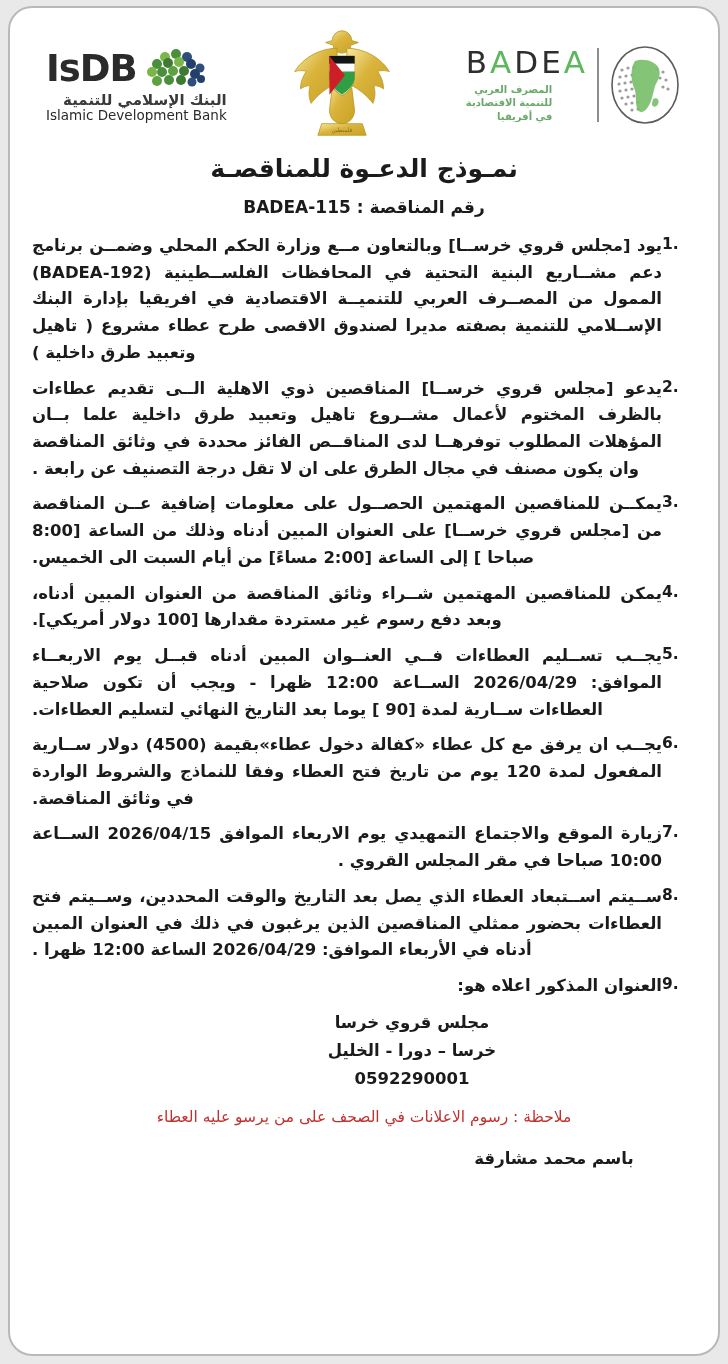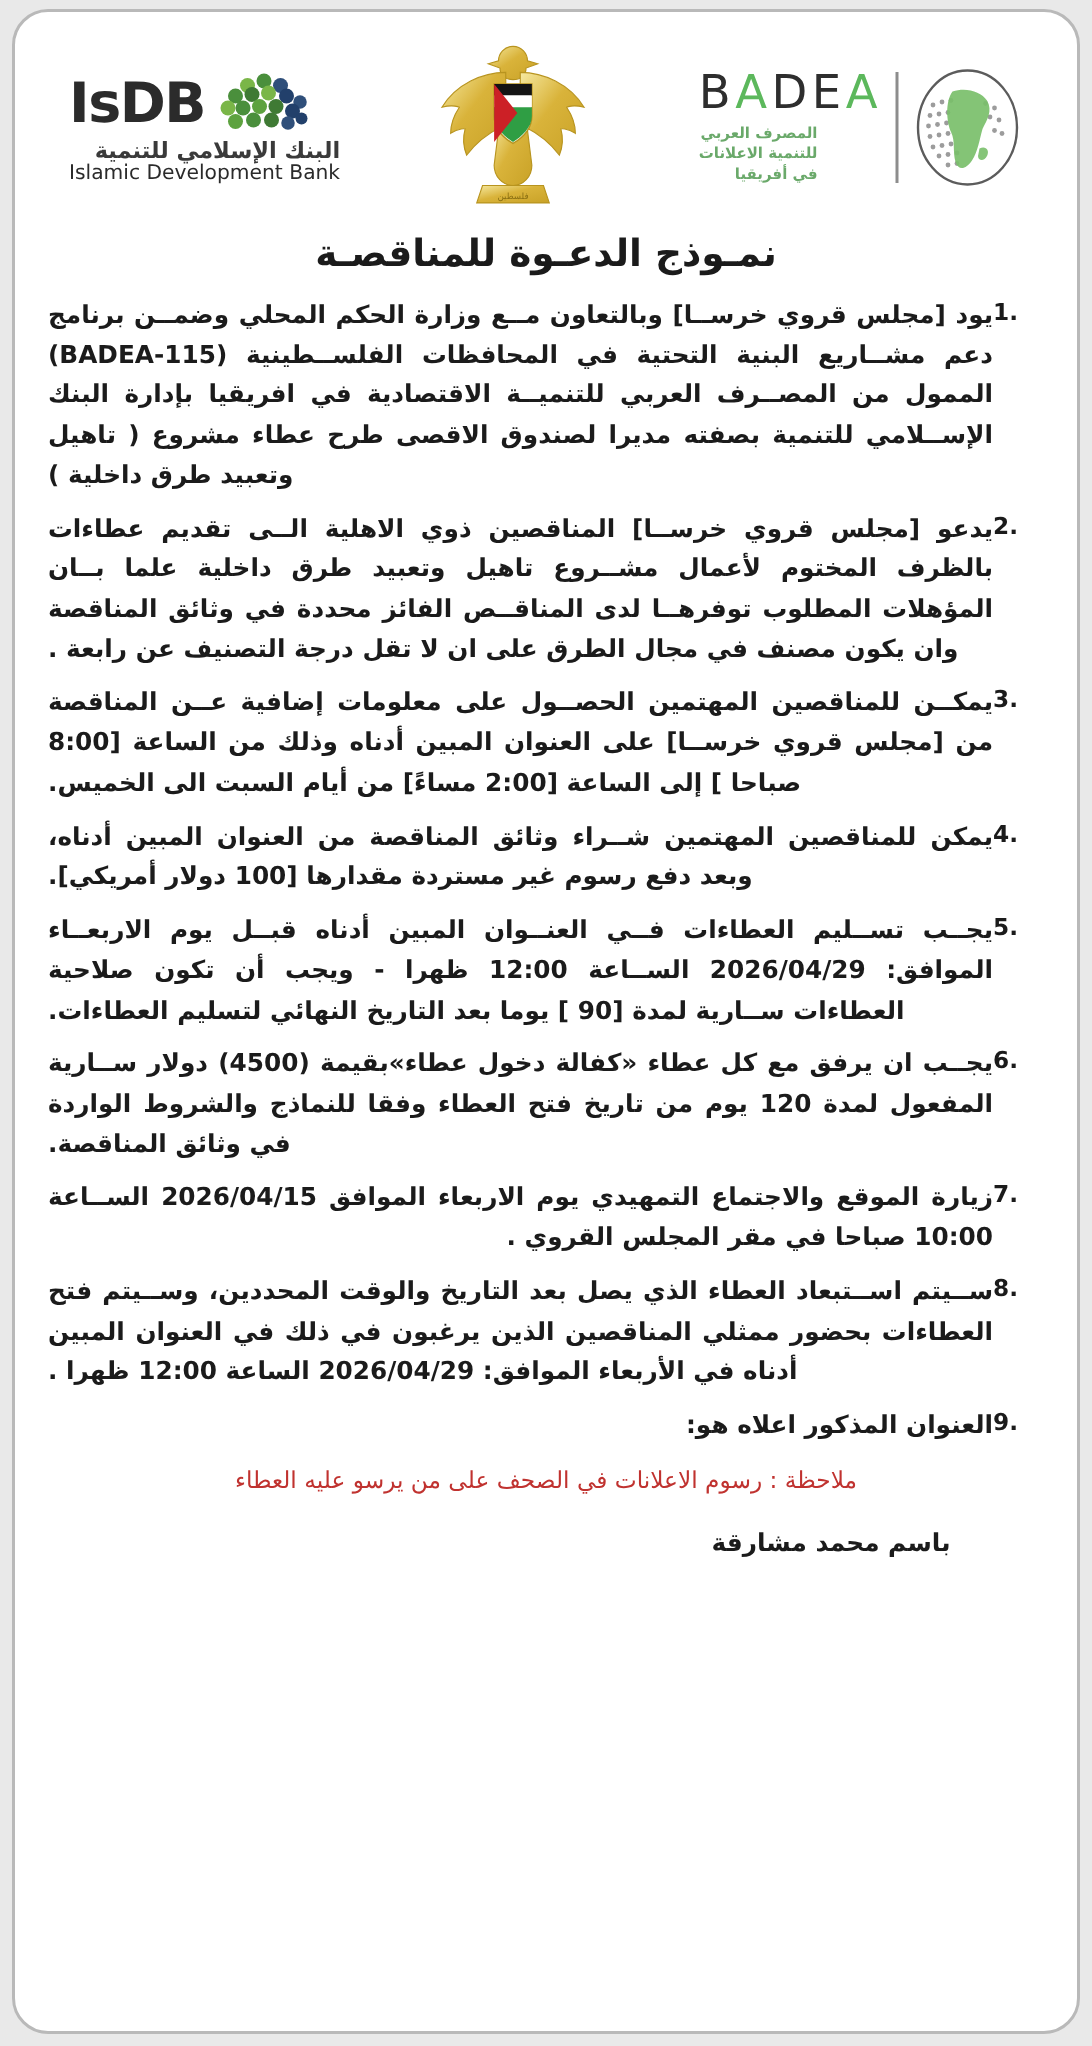--- a/index.html
+++ b/index.html
@@ -243,21 +243,21 @@
           <path d="M34 100 L76 100 L80 112 L30 112 Z" fill="url(#gold)" stroke="#b8941f" stroke-width="0.8"></path>
           <text x="55" y="109" font-size="6" text-anchor="middle" fill="#8a6f12" font-family="DejaVu Sans, sans-serif">فلسطين</text>
         </svg>
       </div>
 
       <div class="logo-badea">
         <div class="badea-text">
           <div class="badea-word">B<span class="g">A</span>DE<span class="g">A</span></div>
           <div class="badea-ar">
             <div>المصرف العربي</div>
-            <div>للتنمية الاعلانات</div>
+            <div>للتنمية الاقتصادية</div>
             <div>في أفريقيا</div>
           </div>
         </div>
         <div class="badea-divider"></div>
         <svg class="badea-globe" viewBox="0 0 74 82">
           <ellipse cx="37" cy="41" rx="33" ry="38" fill="#ffffff" stroke="#5c5c5c" stroke-width="1.6"></ellipse>
           <g fill="#9c9c9c">
             <circle cx="14" cy="26" r="1.6"></circle>
               <circle cx="20" cy="24" r="1.6"></circle>
               <circle cx="26" cy="23" r="1.6"></circle>
@@ -286,26 +286,27 @@
               <circle cx="60" cy="45" r="1.6"></circle>
           </g>
           <path d="M27 17 C36 14 46 17 50 23 C54 30 50 36 47 42 C45 49 44 57 40 63 C36 69 31 70 29 64 C27 57 29 50 26 44 C23 37 22 24 27 17 Z" fill="#79bf6a" opacity="0.92"></path>
           <path d="M45 55 C49 53 52 56 50 60 C48 64 44 63 44 60 Z" fill="#79bf6a" opacity="0.9"></path>
         </svg>
       </div>
 
     </div>
 
     <div class="doc-title">نمـوذج الدعـوة للمناقصـة</div>
+    <div class="tender-number">رقم المناقصة : BADEA-115</div>
 
     <div class="clauses">
 
       <div class="clause">
         <div class="clause-num">1.</div>
-        <div class="clause-body">يود [مجلس قروي خرســا] وبالتعاون مــع وزارة الحكم المحلي وضمــن برنامج دعم مشــاريع البنية التحتية في المحافظات الفلســطينية (BADEA-115) الممول من المصــرف العربي للتنميــة الاقتصادية في افريقيا بإدارة البنك الإســلامي للتنمية بصفته مديرا لصندوق الاقصى طرح عطاء مشروع  ( تاهيل وتعبيد طرق داخلية )</div>
+        <div class="clause-body">يود [مجلس قروي خرســا] وبالتعاون مــع وزارة الحكم المحلي وضمــن برنامج دعم مشــاريع البنية التحتية في المحافظات الفلســطينية (BADEA-192) الممول من المصــرف العربي للتنميــة الاقتصادية في افريقيا بإدارة البنك الإســلامي للتنمية بصفته مديرا لصندوق الاقصى طرح عطاء مشروع  ( تاهيل وتعبيد طرق داخلية )</div>
       </div>
 
       <div class="clause">
         <div class="clause-num">2.</div>
         <div class="clause-body">يدعو [مجلس قروي خرســا] المناقصين ذوي الاهلية الــى تقديم عطاءات بالظرف المختوم لأعمال مشــروع تاهيل وتعبيد طرق داخلية علما بــان المؤهلات المطلوب توفرهــا لدى المناقــص الفائز محددة في وثائق المناقصة وان يكون مصنف في مجال الطرق على ان لا تقل درجة التصنيف عن رابعة .</div>
       </div>
 
       <div class="clause">
         <div class="clause-num">3.</div>
         <div class="clause-body">يمكــن للمناقصين المهتمين الحصــول على معلومات إضافية عــن المناقصة من [مجلس قروي خرســا] على العنوان المبين أدناه وذلك من الساعة [8:00 صباحا ] إلى الساعة [2:00 مساءً] من أيام السبت الى الخميس.</div>
@@ -336,19 +337,24 @@
         <div class="clause-body">ســيتم اســتبعاد العطاء الذي يصل بعد التاريخ والوقت المحددين، وســيتم فتح العطاءات بحضور ممثلي المناقصين الذين يرغبون في ذلك في العنوان المبين أدناه في الأربعاء الموافق:  2026/04/29   الساعة 12:00 ظهرا .</div>
       </div>
 
       <div class="clause">
         <div class="clause-num">9.</div>
         <div class="clause-body last-right">العنوان المذكور اعلاه هو:</div>
       </div>
 
     </div>
 
+    <div class="address-block">
+      <div class="address-line">مجلس قروي خرسا</div>
+      <div class="address-line">خرسا  – دورا - الخليل</div>
+      <div class="address-line phone">0592290001</div>
+    </div>
 
     <div class="note">ملاحظة : رسوم الاعلانات في الصحف على من يرسو عليه العطاء</div>
 
     <div class="sign">باسم محمد مشارقة</div>
 
   </div>
 </div>
 
 </body></html>

